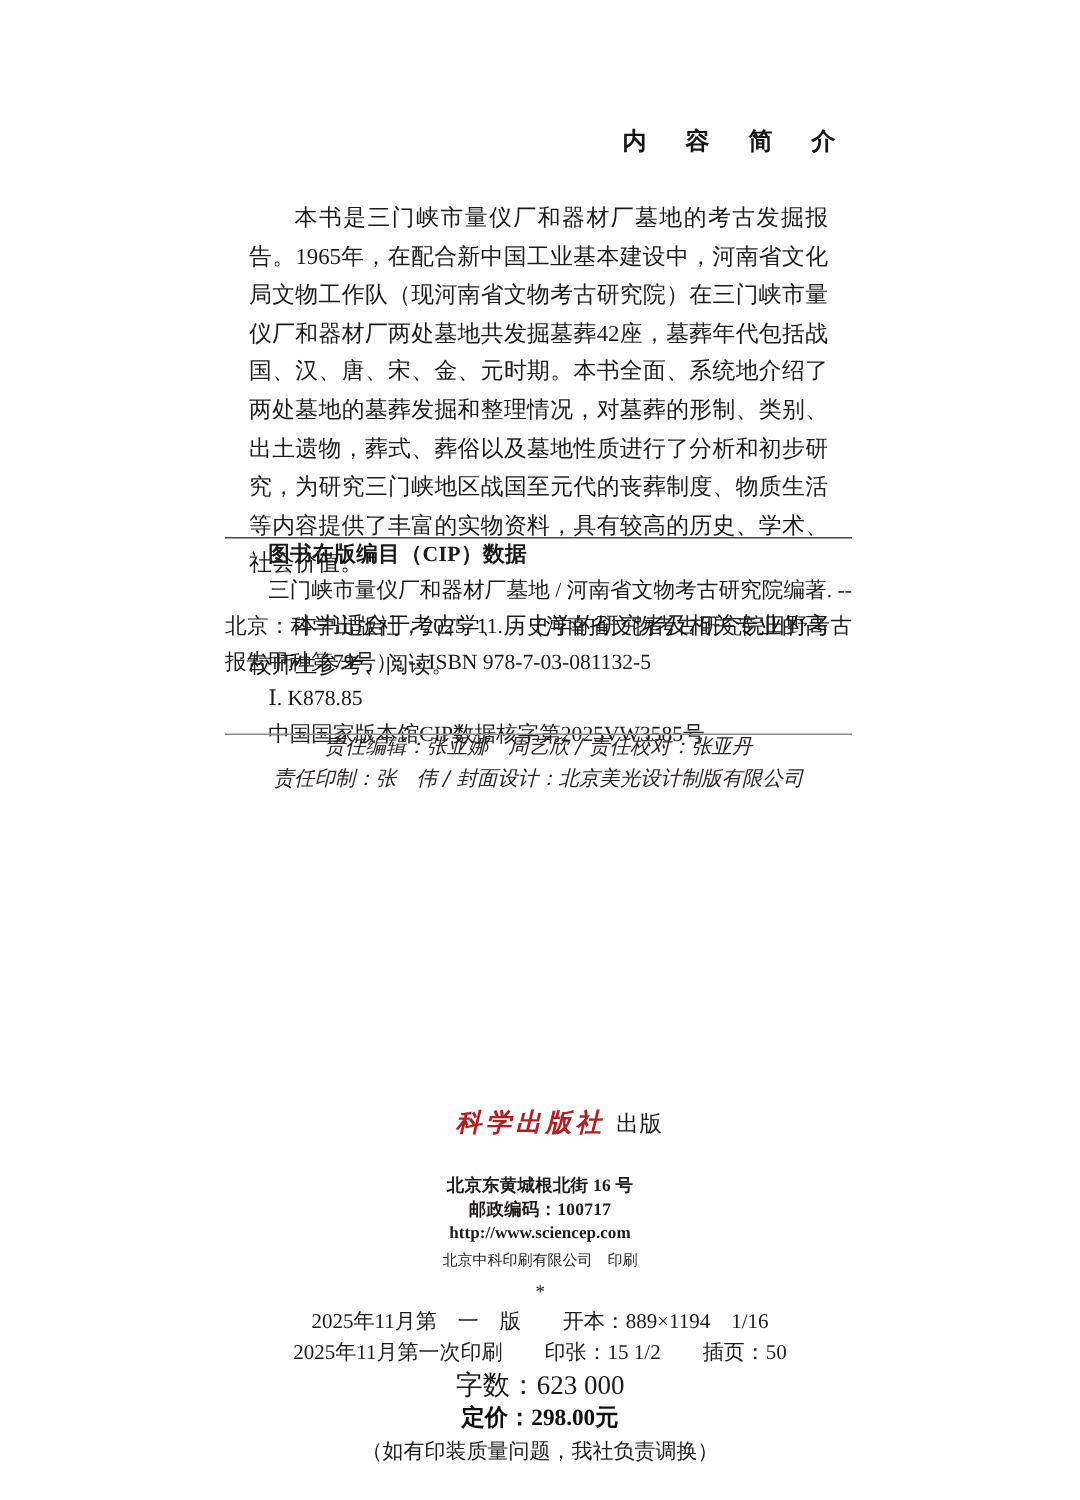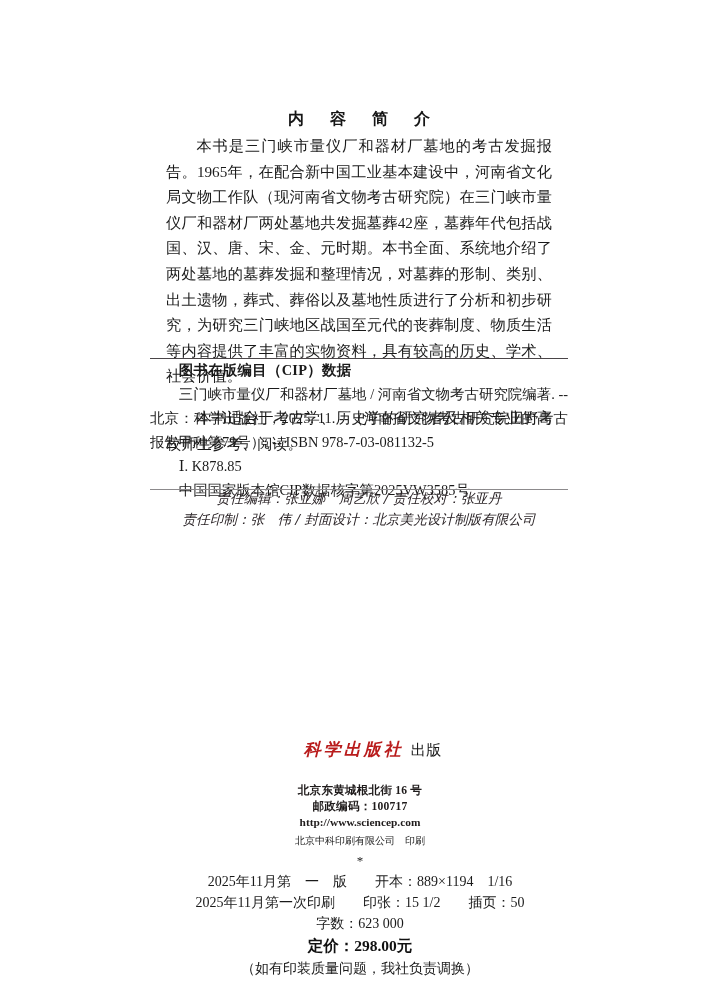--- a/index.html
+++ b/index.html
@@ -27,28 +27,27 @@
   
   .content-col {
     position: absolute;
     left: 150px;
     width: 418px;
   }
 
   
   .section-title {
     top: 84px;
-    text-align: center;
+    text-align: right;
     font-size: 16px;
     font-weight: bold;
     letter-spacing: 11px;
     text-indent: 11px;
     line-height: 22px;
     color: #161616;
-    margin-top: 24px;
   }
 
   
   .abstract {
     top: 117px;
     font-size: 15.2px;
     line-height: 25.6px;
     text-align: justify;
     text-justify: inter-ideograph;
     color: #1a1a1a;
@@ -161,21 +160,21 @@
     letter-spacing: 0;
     color: #1a1a1a;
   }
   .imprint .spec {
     font-size: 14px;
     line-height: 21px;
     white-space: pre;
     color: #1a1a1a;
   }
   .imprint .wordcount {
-    font-size: 14px;
+    font-size: 18px;
     line-height: 21px;
     white-space: pre;
     color: #1a1a1a;
   }
   .imprint .price {
     font-size: 15.5px;
     line-height: 24px;
     font-weight: bold;
     white-space: pre;
     color: #111111;

